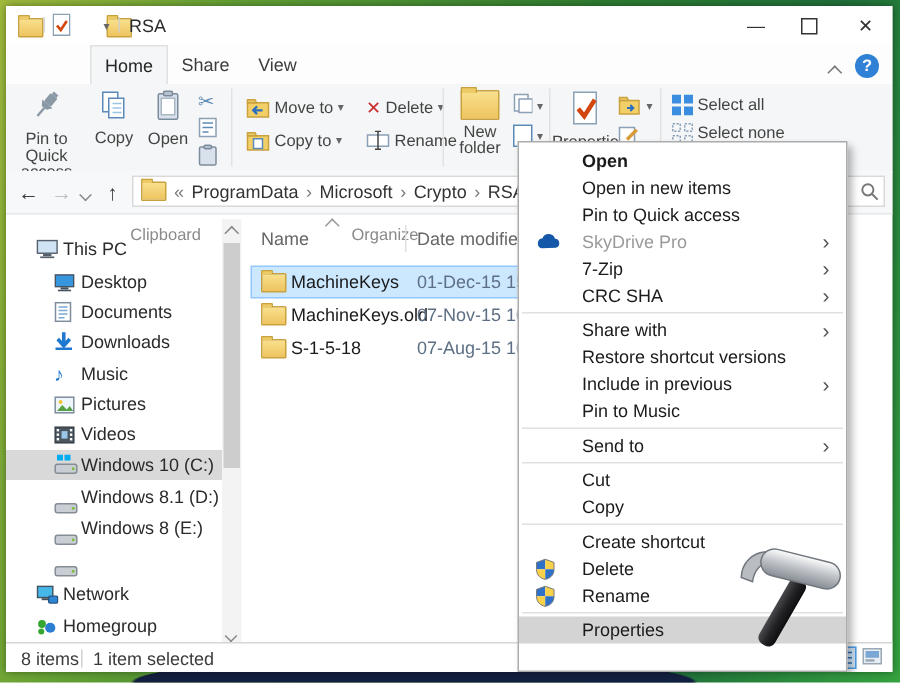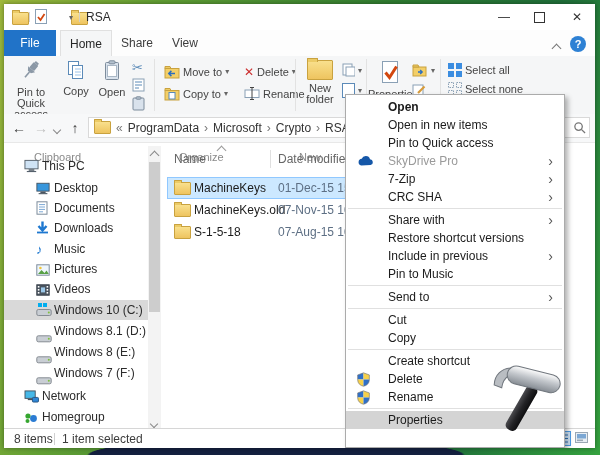--- a/index.html
+++ b/index.html
@@ -27,21 +27,21 @@
   .tab{position:absolute;top:0;height:25px;line-height:26px;text-align:center;color:#3c3c3c}
   .tab.active{background:#f5f6f7;border:1px solid #e0e0e0;border-bottom:none;color:#262626}
   .chev-up{display:inline-block;width:6px;height:6px;border-left:1.5px solid #777;border-top:1.5px solid #777;transform:rotate(45deg)}
   .chev-down{display:inline-block;width:5px;height:5px;border-left:1.5px solid #888;border-top:1.5px solid #888;transform:rotate(225deg)}
   .help-circle{width:16px;height:16px;border-radius:50%;background:#2e81d4;color:#fff;font-size:11px;font-weight:bold;text-align:center;line-height:16px}
   
   .ribbon{position:absolute;left:0;top:52px;right:0;height:58px;background:#f5f6f7;border-bottom:1px solid #dcdcdc}
   .grp-sep{position:absolute;top:3px;bottom:3px;width:1px;background:#e2e2e2}
   .bigbtn{position:absolute;top:2px;text-align:center;font-size:11px;line-height:11px;color:#444}
   .bigbtn .ic{display:block;margin:2px auto 3px auto}
-  .grp-label{position:absolute;top:95px;font-size:11px;color:#8a8a8a;text-align:left}
+  .grp-label{position:absolute;top:95px;font-size:11px;color:#8a8a8a;text-align:right}
   .smallbtn{position:absolute;height:17px;display:flex;align-items:center;gap:3px;font-size:11px;color:#444;white-space:nowrap}
   .dd{color:#666;font-size:8px;line-height:8px}
   .folder-ico{width:15px;height:11px;background:linear-gradient(#f9e08d,#eec45f);border:1px solid #c9a23f;border-radius:1px;position:relative;display:inline-block}
   .folder-ico::before{content:"";position:absolute;top:-3px;left:-1px;width:6px;height:2px;background:#eccb66;border:1px solid #c9a23f;border-bottom:none;border-radius:1px 1px 0 0}
   .folder-big{width:24px;height:18px}
   .folder-big::before{width:9px;height:3px}
   
   .addrrow{position:absolute;left:0;top:110px;right:0;height:28px;background:#f7f8f9;border-bottom:1px solid #e8e8e8}
   .navbtn{position:absolute;top:0;height:28px;line-height:28px;text-align:center;font-size:14px}
   .addr-box{position:absolute;left:84px;top:3px;width:467px;height:21px;background:#fff;border:1px solid #d9d9d9;display:flex;align-items:center;gap:5px;padding-left:5px;box-sizing:border-box;color:#333}
@@ -98,21 +98,20 @@
     <span class="abs folder-ico" style="left:47px;top:8px"></span>
     <span class="abs dd" style="left:65px;top:10px">▾</span>
     <span class="abs qat-sep" style="left:74px;top:6px">|</span>
     <span class="abs win-title" style="left:82px;top:6px">RSA</span>
     <div class="abs ctl" style="left:484px;top:2px">—</div>
     <div class="abs ctl" style="left:519px;top:2px"><span class="max-box"></span></div>
     <div class="abs ctl" style="left:557px;top:2px">✕</div>
   </div>
 
   <div class="tabrow">
-    <div class="tab-file">File</div>
     <div class="tab active" style="left:56px;width:50px">Home</div>
     <div class="tab" style="left:108px;width:50px">Share</div>
     <div class="tab" style="left:158px;width:46px">View</div>
     <span class="abs" style="left:549px;top:11px"><span class="chev-up"></span></span>
     <div class="abs help-circle" style="left:566px;top:6px">?</div>
   </div>
 
   <div class="ribbon">
 
     <div class="bigbtn" style="left:2px;width:50px">
@@ -384,21 +383,20 @@
             <rect x="0.8" y="0.8" width="14.4" height="6" rx="1.5" fill="#c9ced4" stroke="#868c93"></rect>
             <circle cx="12.8" cy="3.8" r="1" fill="#7ec03c"></circle>
           </svg></span>
       <span class="lbl">Windows 8 (E:)</span>
     </div>
     <div class="side-row lvl1" style="top:359px">
       <span class="ic" style="top:8px"><svg width="16" height="8" viewBox="0 0 16 8">
             <rect x="0.8" y="0.8" width="14.4" height="6" rx="1.5" fill="#c9ced4" stroke="#868c93"></rect>
             <circle cx="12.8" cy="3.8" r="1" fill="#7ec03c"></circle>
           </svg></span>
-      <span class="lbl">Windows 7 (F:)</span>
     </div>
     <div class="side-row lvl0" style="top:382px">
       <span class="ic"><svg width="15" height="13" viewBox="0 0 16 14">
             <rect x="1" y="1" width="11" height="8" fill="#46b8e8" stroke="#44505c"></rect>
             <rect x="4" y="9.5" width="5" height="1.4" fill="#44505c"></rect>
             <rect x="9" y="8" width="6.5" height="5" rx="1" fill="#2f86d6" stroke="#26527e"></rect>
           </svg></span>
       <span class="lbl">Network</span>
     </div>
     <div class="side-row lvl0" style="top:403px">

